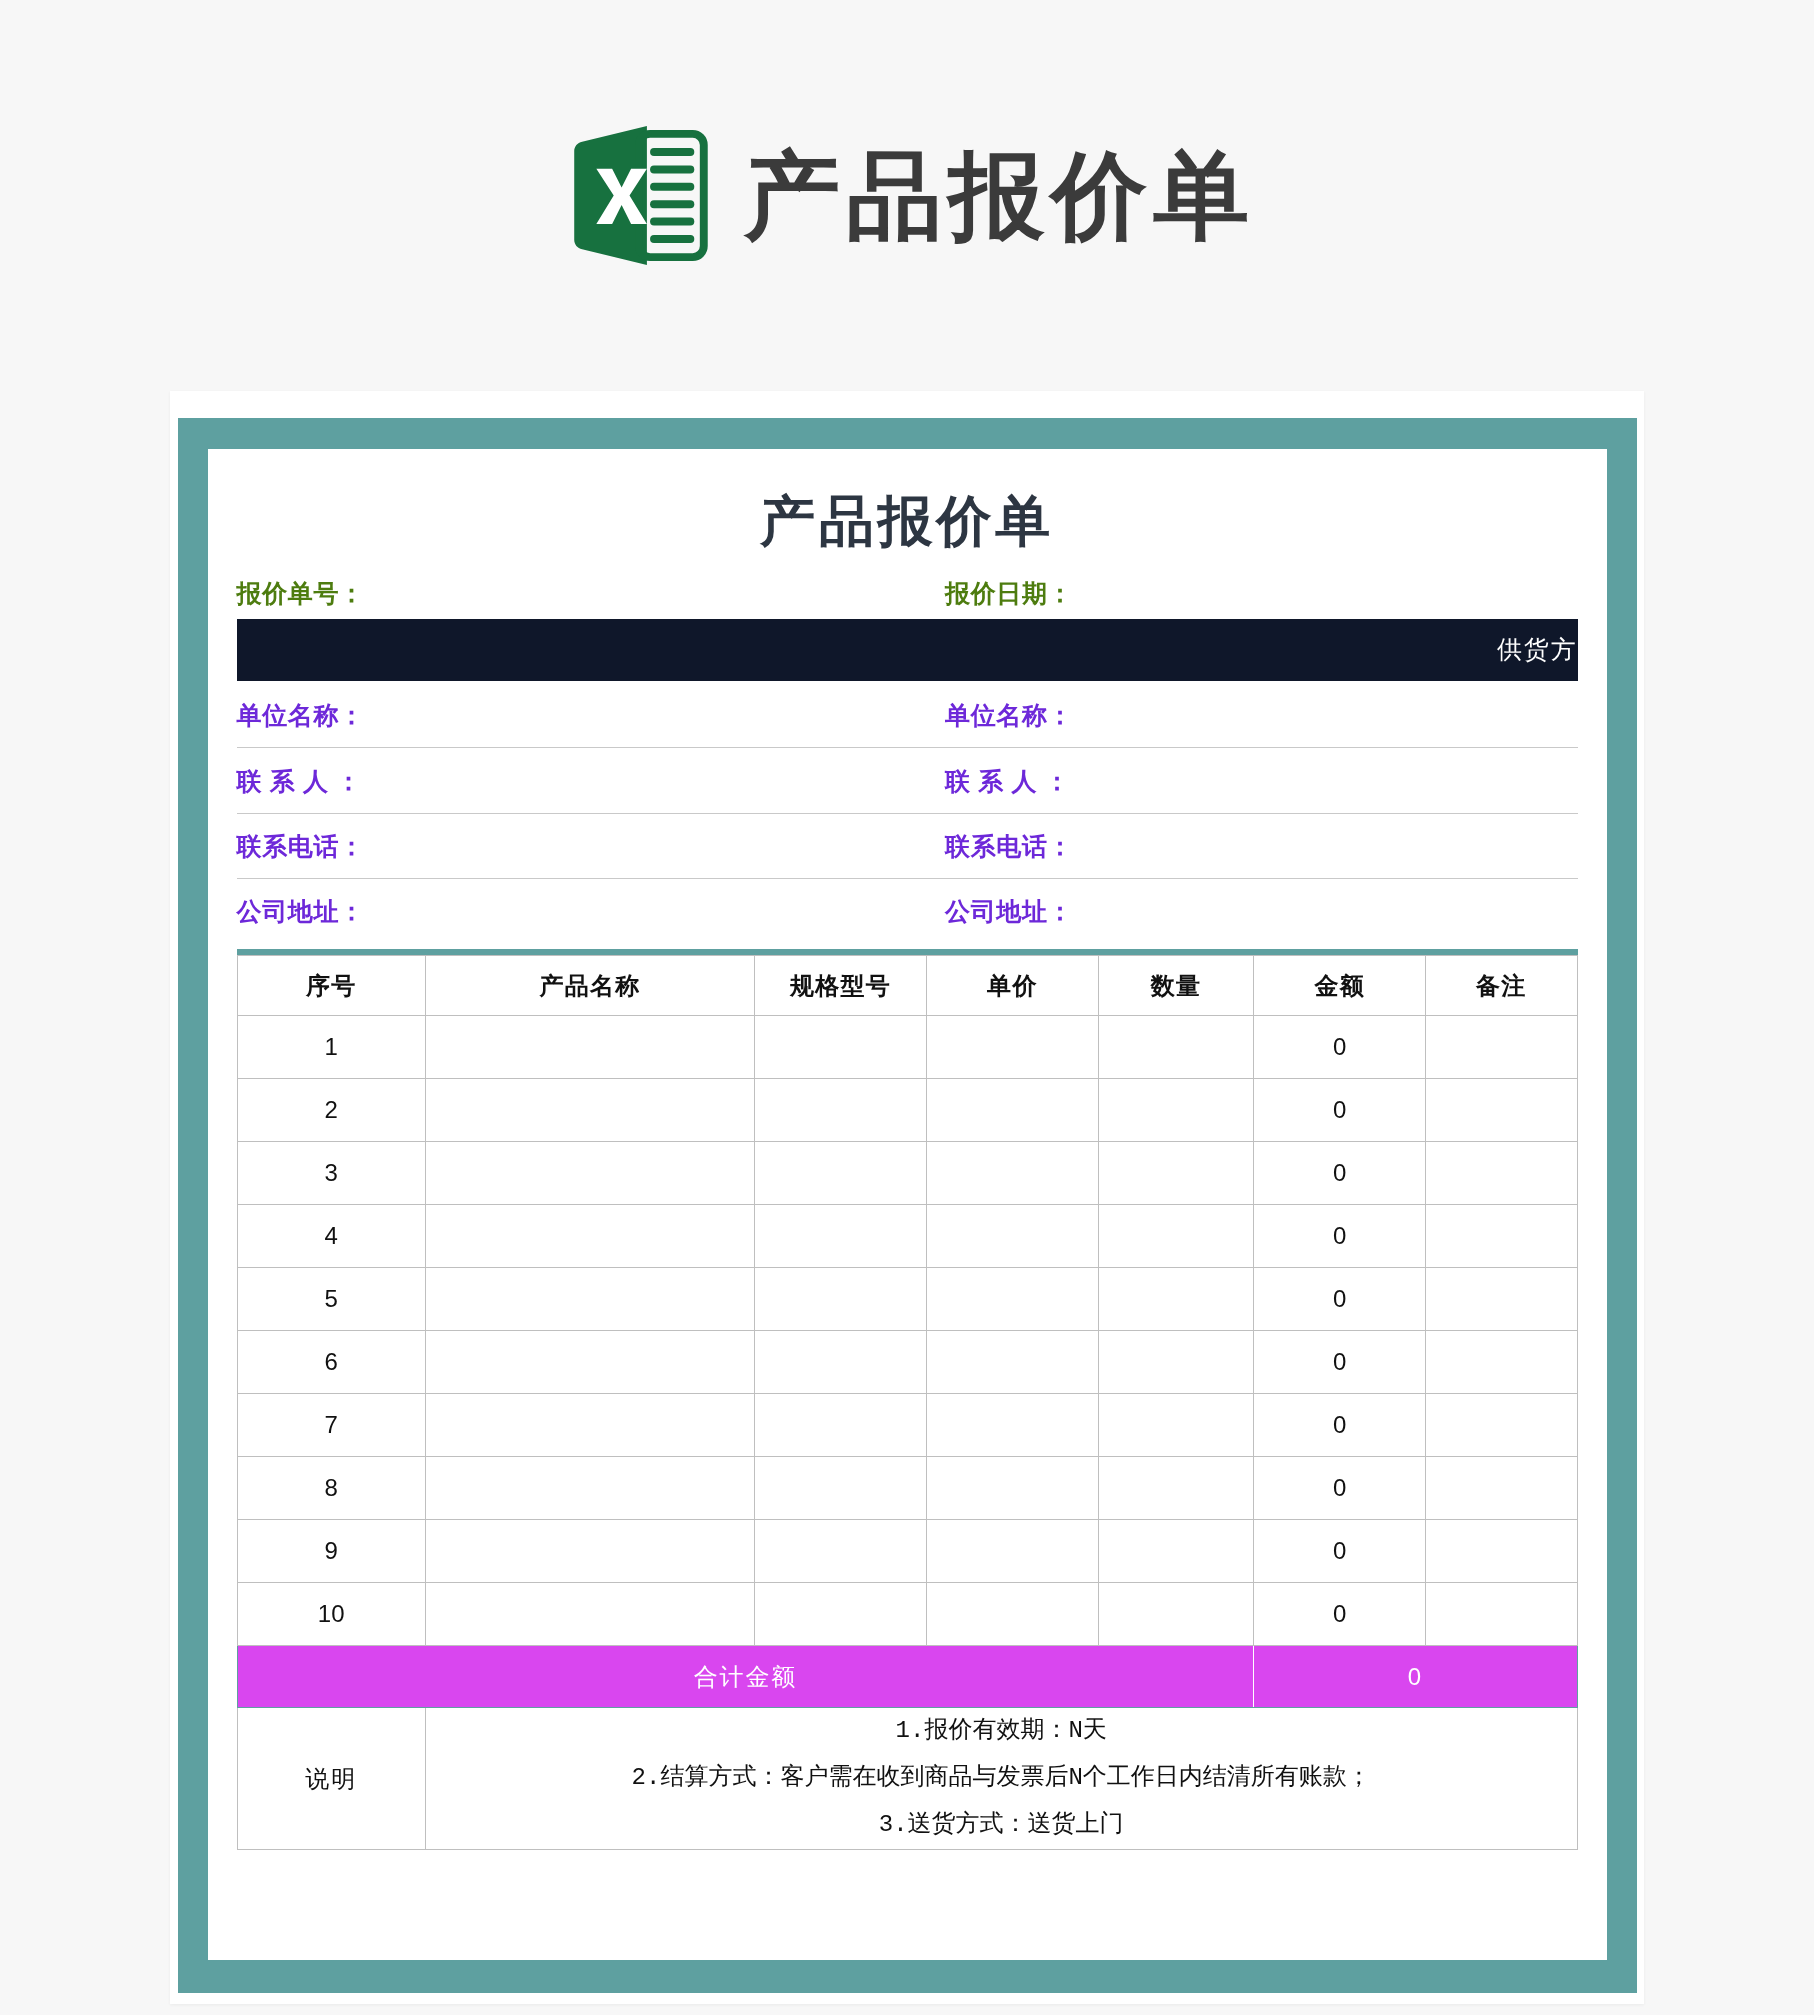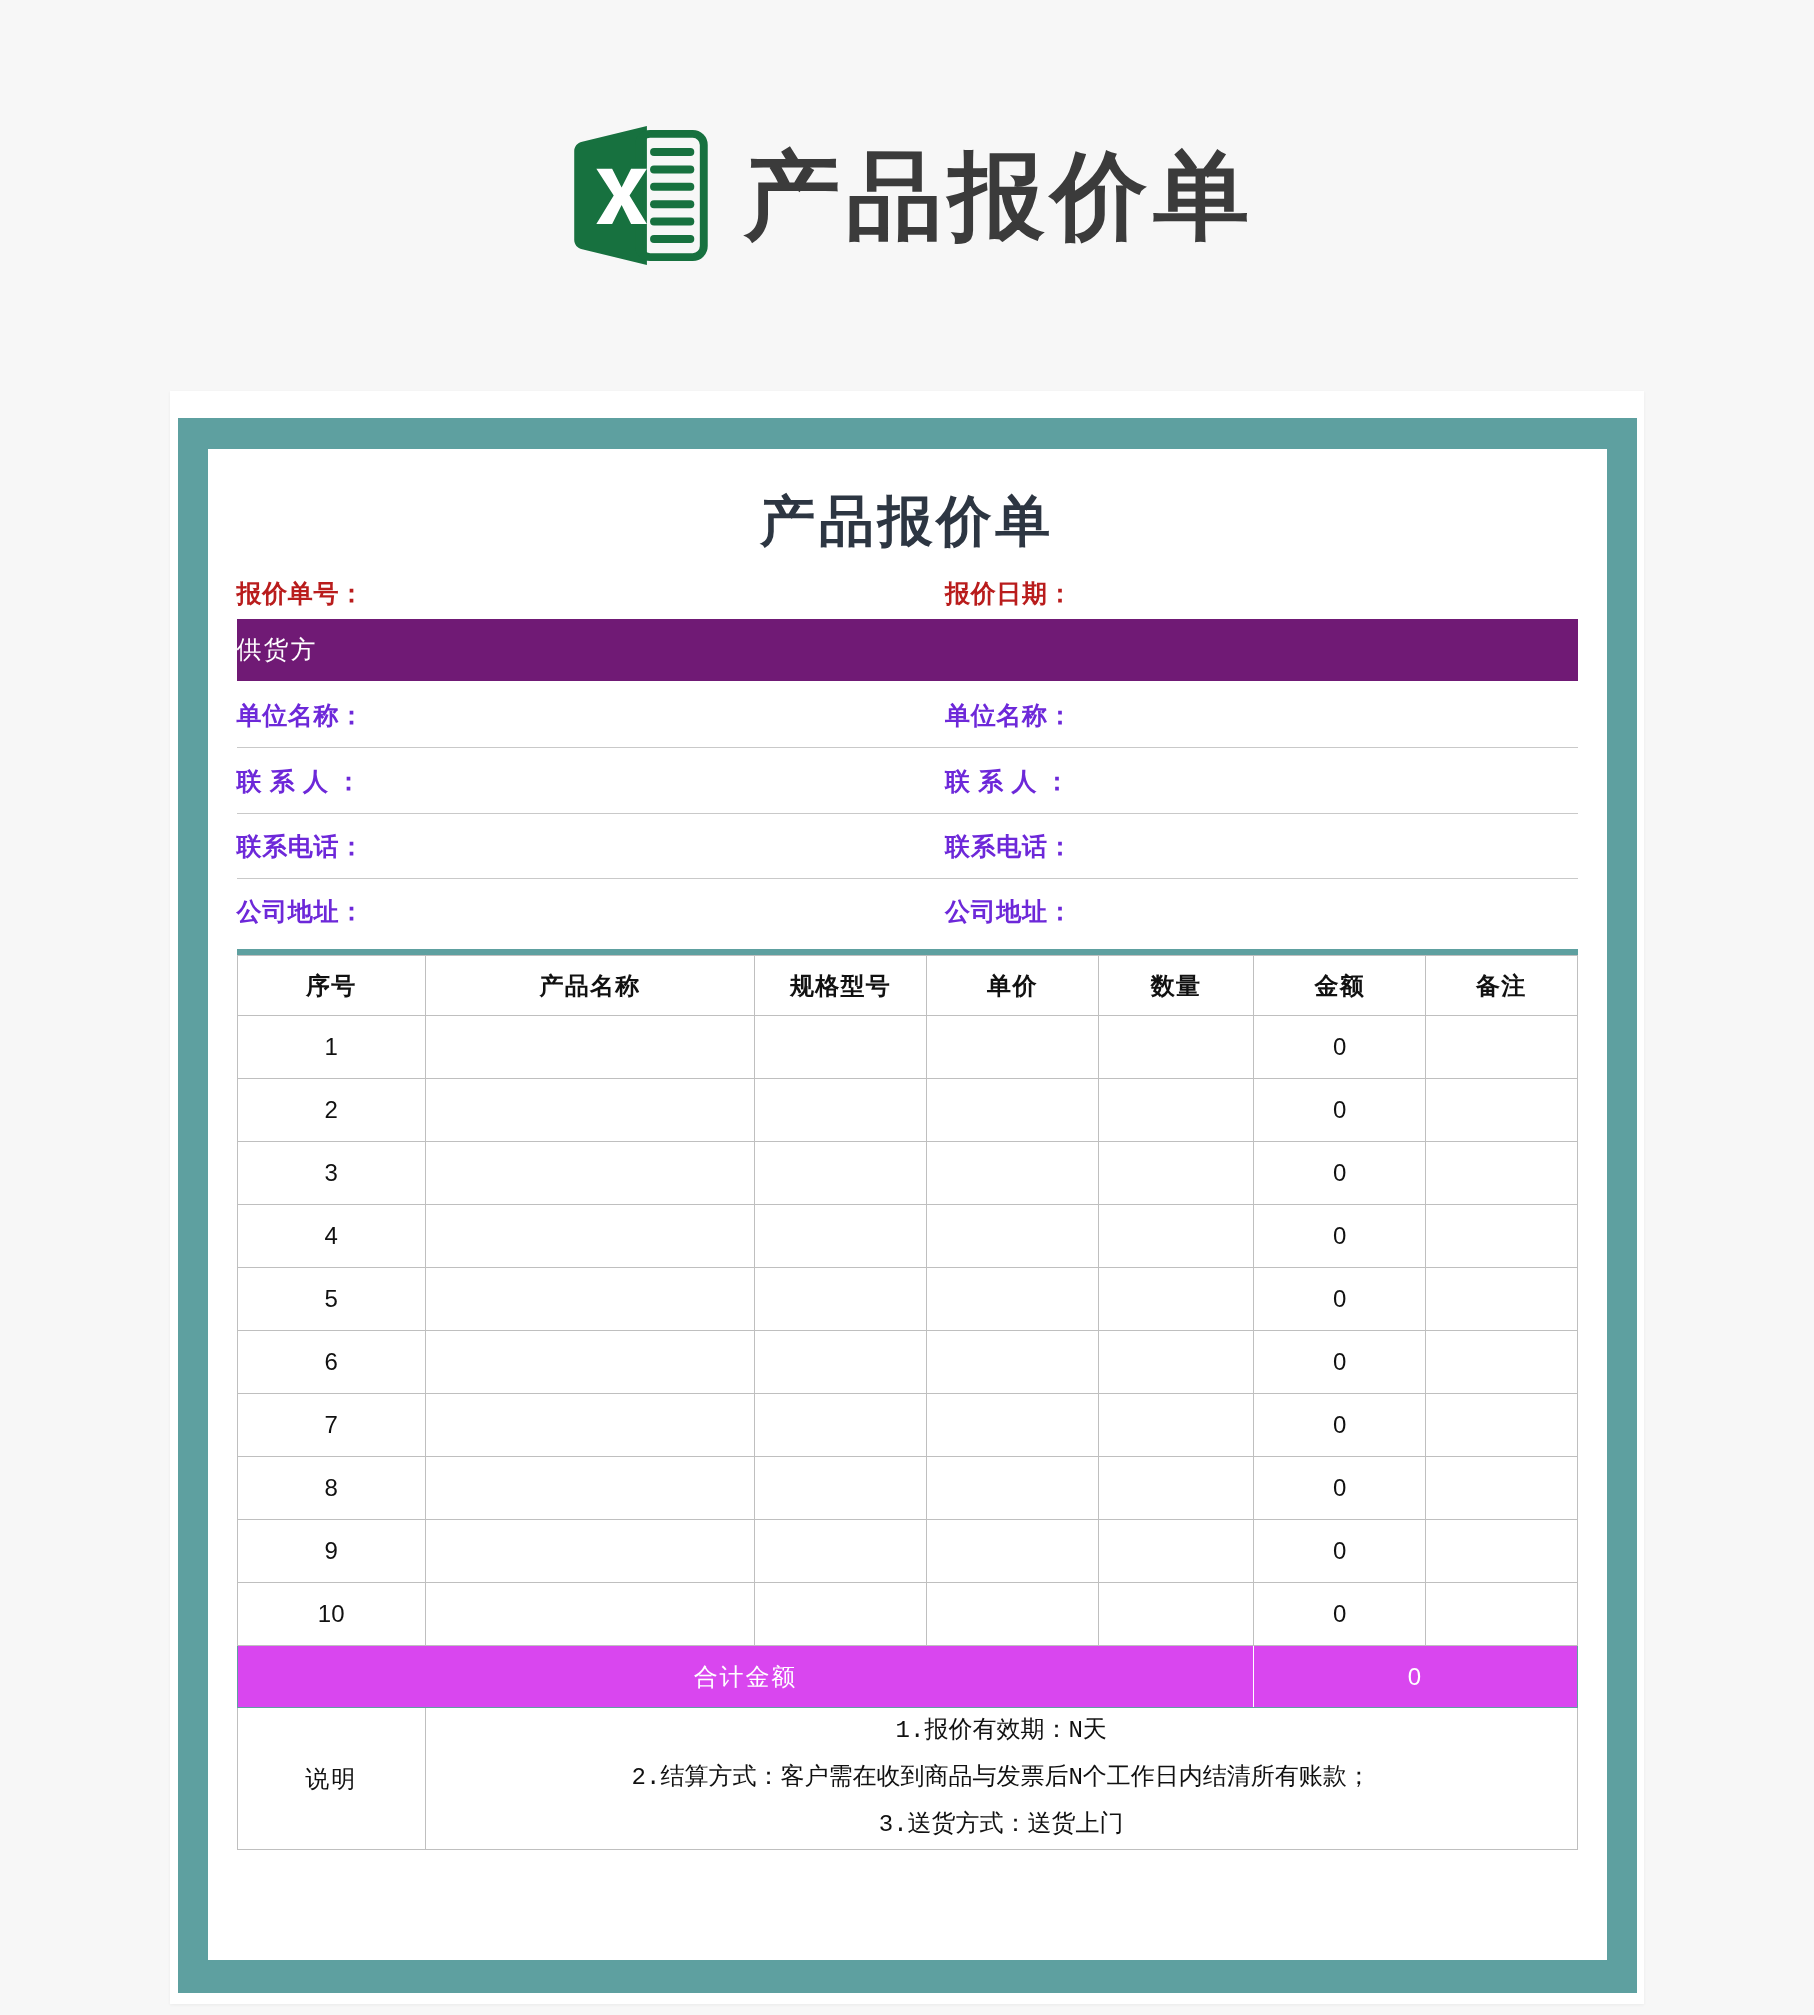--- a/index.html
+++ b/index.html
@@ -78,38 +78,38 @@
   
   .topline {
     display: flex;
     width: 100%;
     padding: 0 0 8.8px 0;
   }
   .topline .cell {
     flex: 1 1 50%;
     font-size: 25px;
     font-weight: 700;
-    color: #b91c1c;
+    color: #4d7c0f;
     letter-spacing: 0.6px;
   }
   .topline .cell.right { padding-left: 38px; }
 
   .party-head {
     display: flex;
     width: 100%;
     gap: 5.7px;
     margin-bottom: 1.9px;
   }
   .party-head .ph {
     flex: 1 1 50%;
-    background: #701a75;
+    background: #0f172a;
     color: #ffffff;
     font-size: 25px;
     font-weight: 400;
-    text-align: left;
+    text-align: right;
     padding: 14px 0 15px 0;
     letter-spacing: 1.9px;
   }
 
   .info-row {
     display: flex;
     width: 100%;
     border-bottom: 1.9px solid #c9c9c9;
   }
   .info-row .ic {

